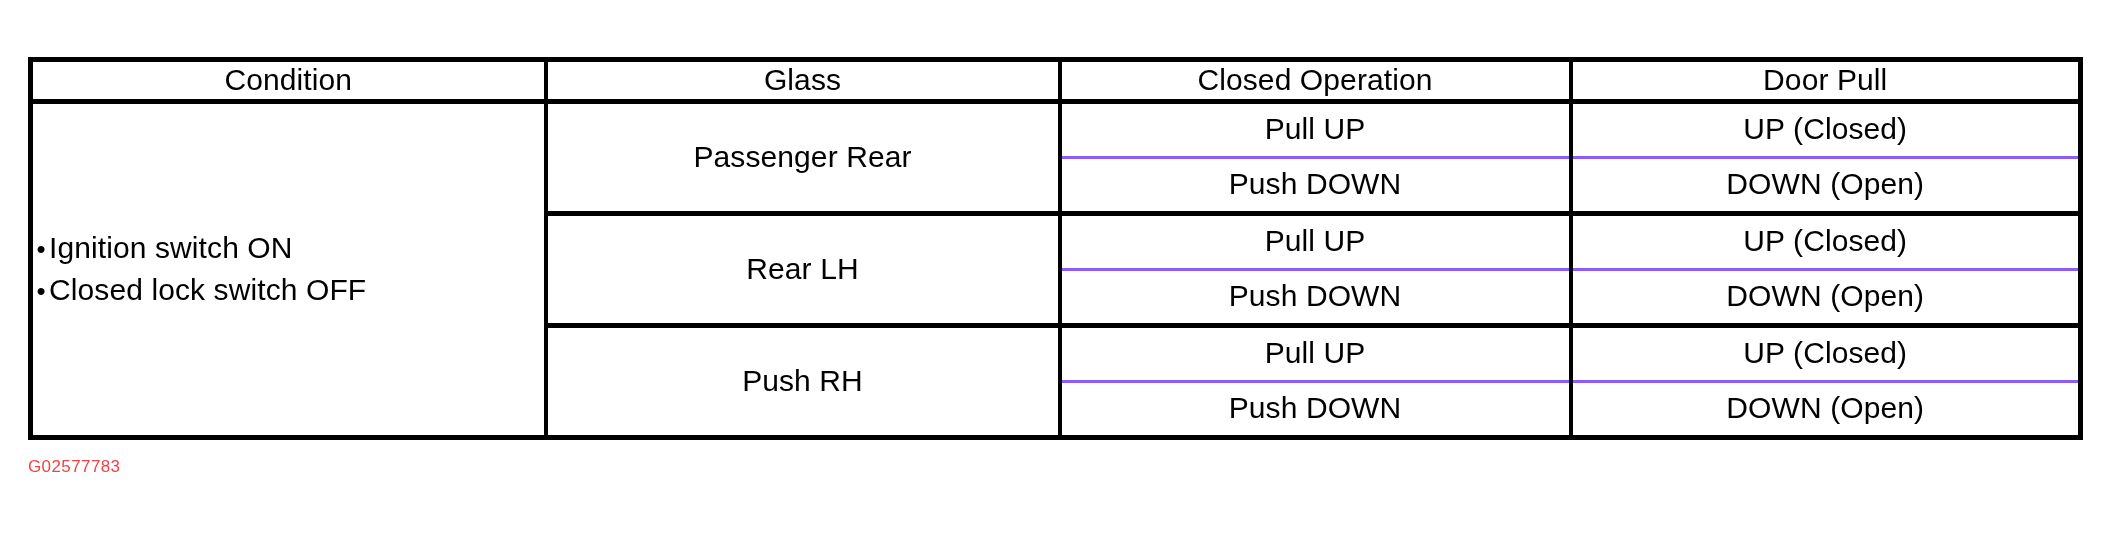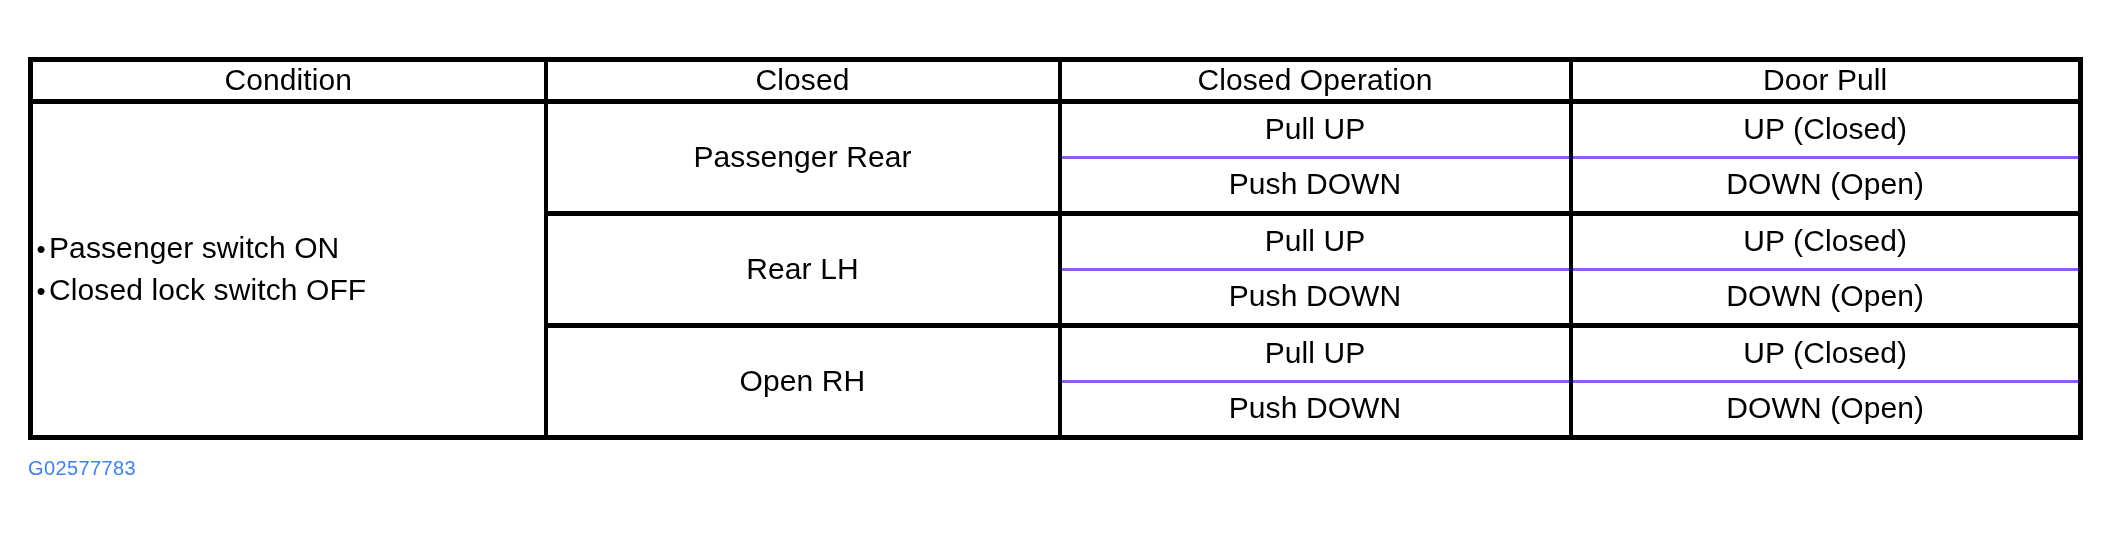--- a/index.html
+++ b/index.html
@@ -108,58 +108,58 @@
     font-size: 26px;
     line-height: 1;
   }
   .bullet-text { display: inline-block; }
 
   
   .caption {
     position: absolute;
     left: 28px;
     top: 458px;
-    font-size: 20px;
+    font-size: 17px;
     line-height: 1;
     letter-spacing: 0.4px;
-    color: #3b82f6;
+    color: #ef4444;
     white-space: nowrap;
   }
 </style>
 </head>
 <body>
 
 <div id="page">
 
   <div class="table-wrap">
     <table class="spec">
       <colgroup>
         <col class="col-condition">
         <col class="col-switch">
         <col class="col-operation">
         <col class="col-glass">
       </colgroup>
 
       <thead>
         <tr class="header-row">
           <th class="bd-outer-t bd-outer-l bd-thick-b">Condition</th>
-          <th class="bd-outer-t bd-v-l bd-thick-b">Closed</th>
+          <th class="bd-outer-t bd-v-l bd-thick-b">Glass</th>
           <th class="bd-outer-t bd-v-l bd-thick-b">Closed Operation</th>
           <th class="bd-outer-t bd-v-l bd-outer-r bd-thick-b">Door Pull</th>
         </tr>
       </thead>
 
       <tbody>
 
         <tr class="data-row">
           <td class="condition-cell bd-outer-l bd-outer-b" rowspan="6">
             <ul class="bullet-list">
               <li>
                 <span class="bullet-dot">•</span>
-                <span class="bullet-text">Passenger switch ON</span>
+                <span class="bullet-text">Ignition switch ON</span>
               </li>
               <li>
                 <span class="bullet-dot">•</span>
                 <span class="bullet-text">Closed lock switch OFF</span>
               </li>
             </ul>
           </td>
           <td class="bd-v-l bd-thick-b" rowspan="2">Passenger Rear</td>
           <td class="bd-v-l bd-thin-b">Pull UP</td>
           <td class="bd-v-l bd-outer-r bd-thin-b">UP (Closed)</td>
@@ -173,21 +173,21 @@
           <td class="bd-v-l bd-thick-b" rowspan="2">Rear LH</td>
           <td class="bd-v-l bd-thin-b">Pull UP</td>
           <td class="bd-v-l bd-outer-r bd-thin-b">UP (Closed)</td>
         </tr>
         <tr class="data-row">
           <td class="bd-v-l bd-thick-b">Push DOWN</td>
           <td class="bd-v-l bd-outer-r bd-thick-b">DOWN (Open)</td>
         </tr>
 
         <tr class="data-row">
-          <td class="bd-v-l bd-outer-b" rowspan="2">Open RH</td>
+          <td class="bd-v-l bd-outer-b" rowspan="2">Push RH</td>
           <td class="bd-v-l bd-thin-b">Pull UP</td>
           <td class="bd-v-l bd-outer-r bd-thin-b">UP (Closed)</td>
         </tr>
         <tr class="data-row">
           <td class="bd-v-l bd-outer-b">Push DOWN</td>
           <td class="bd-v-l bd-outer-r bd-outer-b">DOWN (Open)</td>
         </tr>
 
       </tbody>
     </table>

